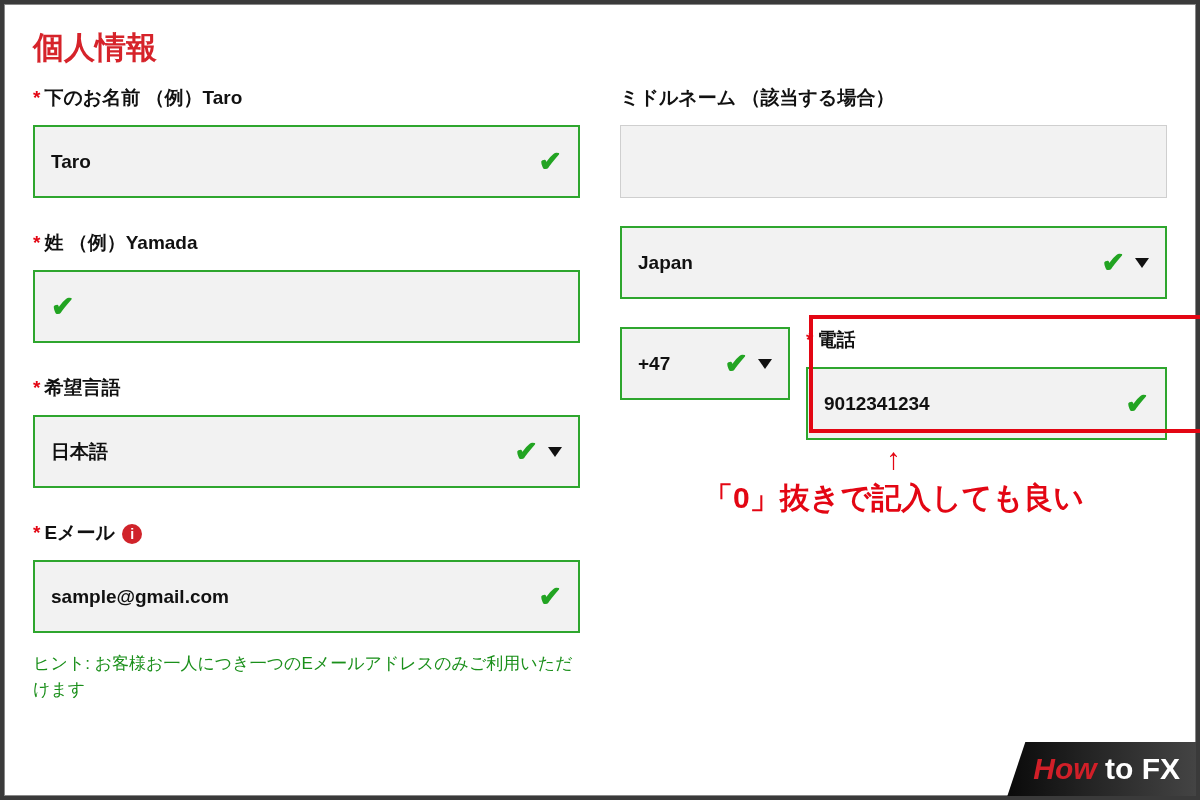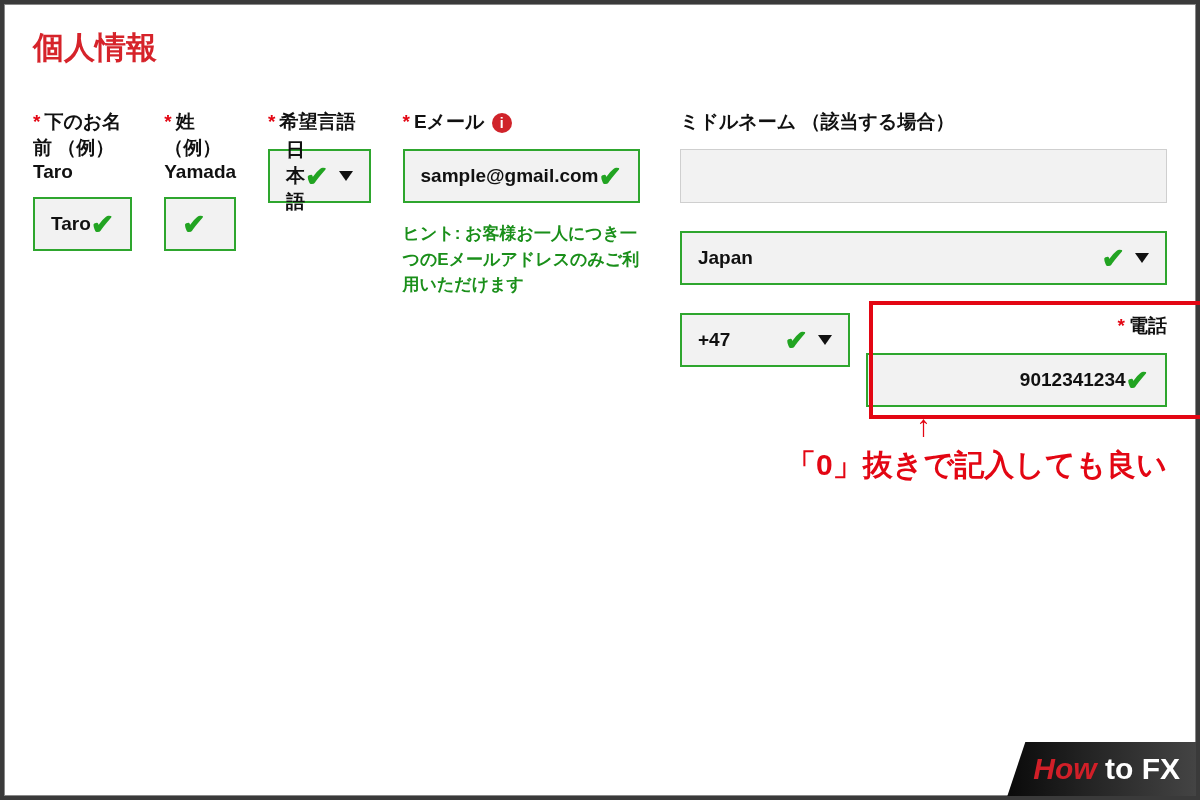--- a/index.html
+++ b/index.html
@@ -17,39 +17,39 @@
   background: #fff;
   border: 1px solid #888;
 }
 .content {
   padding: 22px 28px;
 }
 h2.section-title {
   color: #d6232a;
   font-size: 31px;
   font-weight: bold;
-  margin-bottom: 40px;
+  margin-bottom: 16px;
 }
 .form-grid {
   display: grid;
   grid-template-columns: 1fr 1fr;
   column-gap: 40px;
   row-gap: 32px;
 }
 .field-label {
   font-size: 19px;
   font-weight: bold;
   color: #111;
   margin-bottom: 14px;
   display: block;
 }
 .req { color: #e30613; margin-right: 4px; }
 .input-box {
   width: 100%;
-  height: 54px;
+  height: 73px;
   background: #f2f2f2;
   border: 2px solid #2ea62e;
   display: flex;
   align-items: center;
   padding: 0 16px;
   font-size: 19px;
   font-weight: bold;
   color: #111;
   position: relative;
 }
@@ -65,63 +65,63 @@
 .chevron-down {
   margin-left: 10px;
   width: 0; height: 0;
   border-left: 7px solid transparent;
   border-right: 7px solid transparent;
   border-top: 10px solid #111;
 }
 .hint {
   color: #1a8f1a;
   font-size: 17px;
-  font-weight: bold;
+  font-weight: normal;
   margin-top: 18px;
   line-height: 1.5;
 }
 .info-icon {
   display: inline-flex;
   width: 20px; height: 20px;
   background: #d0232a;
   border-radius: 50%;
   color: #fff;
   font-size: 14px;
   font-weight: bold;
   align-items: center;
   justify-content: center;
   margin-left: 2px;
   vertical-align: middle;
 }
 .right-col { display: flex; flex-direction: column; gap: 28px; }
-.left-col { display: flex; flex-direction: row; gap: 32px; }
+.left-col { display: flex; flex-direction: column; gap: 32px; }
 .phone-row { display: flex; gap: 16px; position: relative; }
 .phone-row .code-group { flex: 0 0 170px; }
-.phone-row .phone-group { flex: 1; text-align: right; }
+.phone-row .phone-group { flex: 1; }
 .callout-box {
   position: absolute;
   border: 4px solid #e30613;
   pointer-events: none;
   top: -12px;
   left: 189px;
   width: 395px;
   height: 118px;
 }
 .callout-arrow {
   color: #e30613;
   font-size: 30px;
   text-align: center;
   margin-top: 2px;
 }
 .callout-text {
   color: #e30613;
   font-size: 30px;
   font-weight: bold;
   margin-top: 2px;
-  text-align: right;
+  text-align: center;
 }
 .logo {
   position: absolute;
   right: 4px;
   bottom: 4px;
   background: linear-gradient(90deg, #0a0a0a 0%, #222 40%, #444 100%);
   color: #fff;
   font-size: 30px;
   font-weight: bold;
   padding: 10px 16px 10px 26px;

